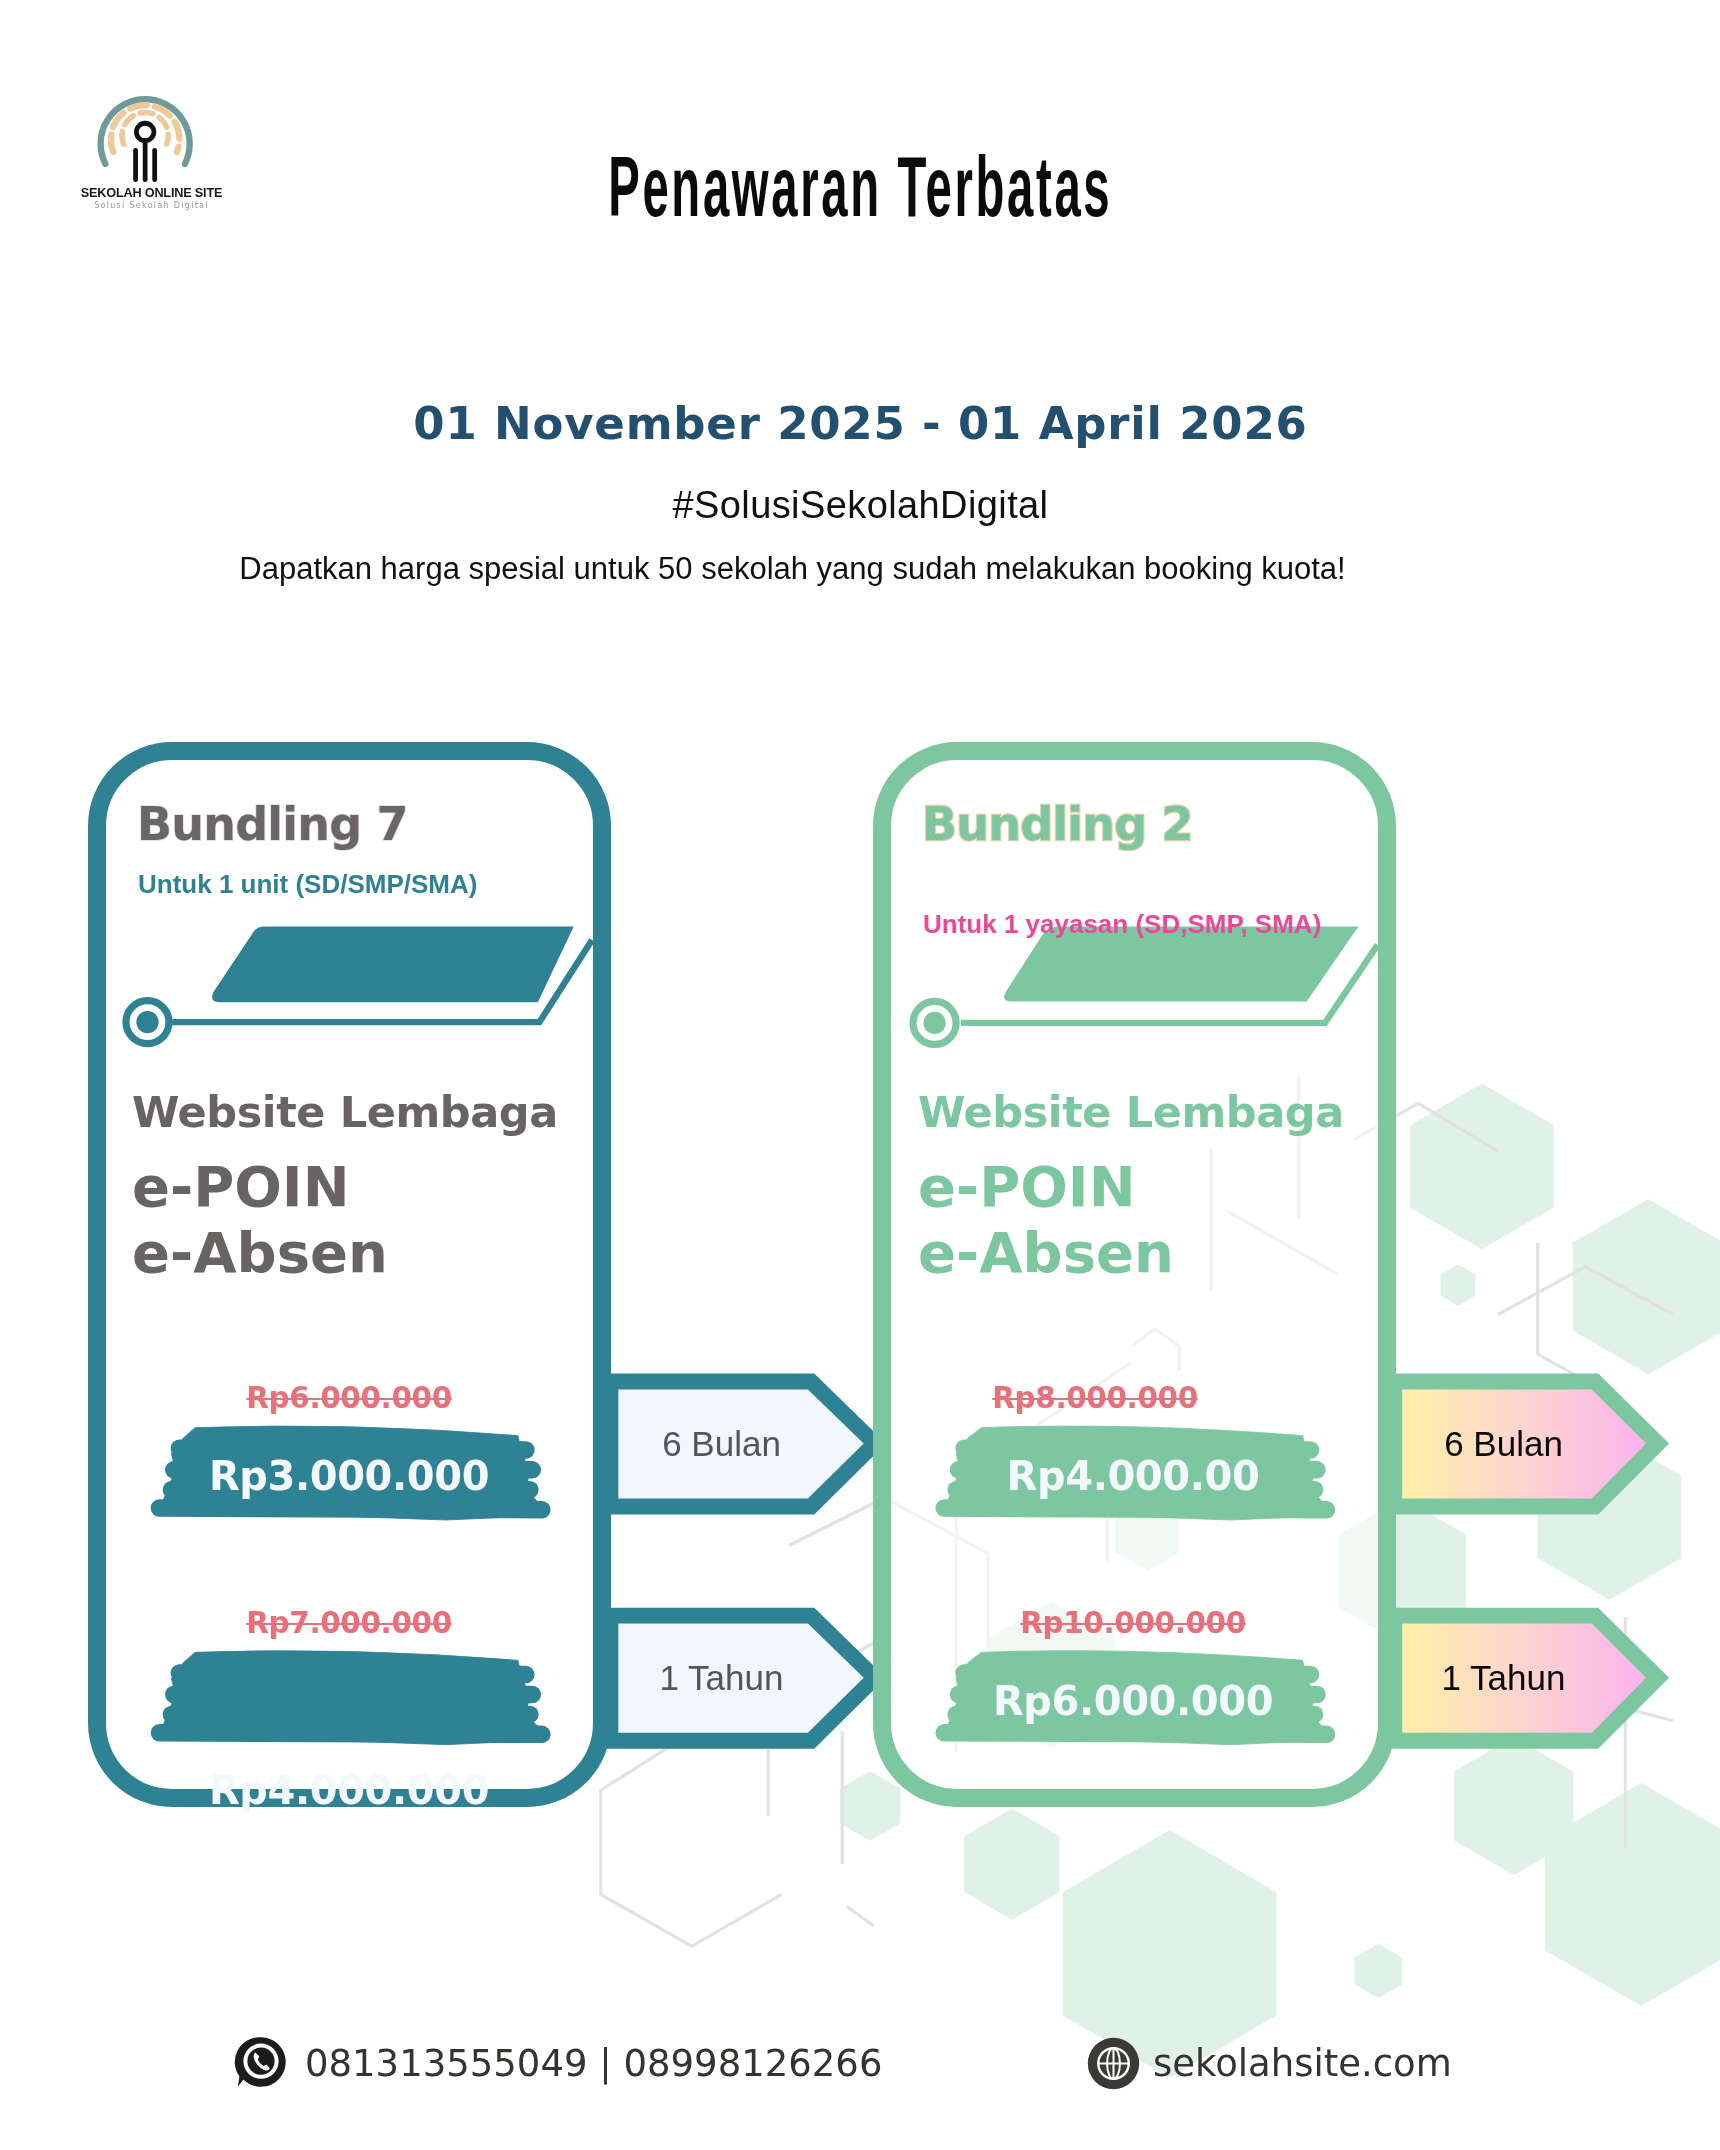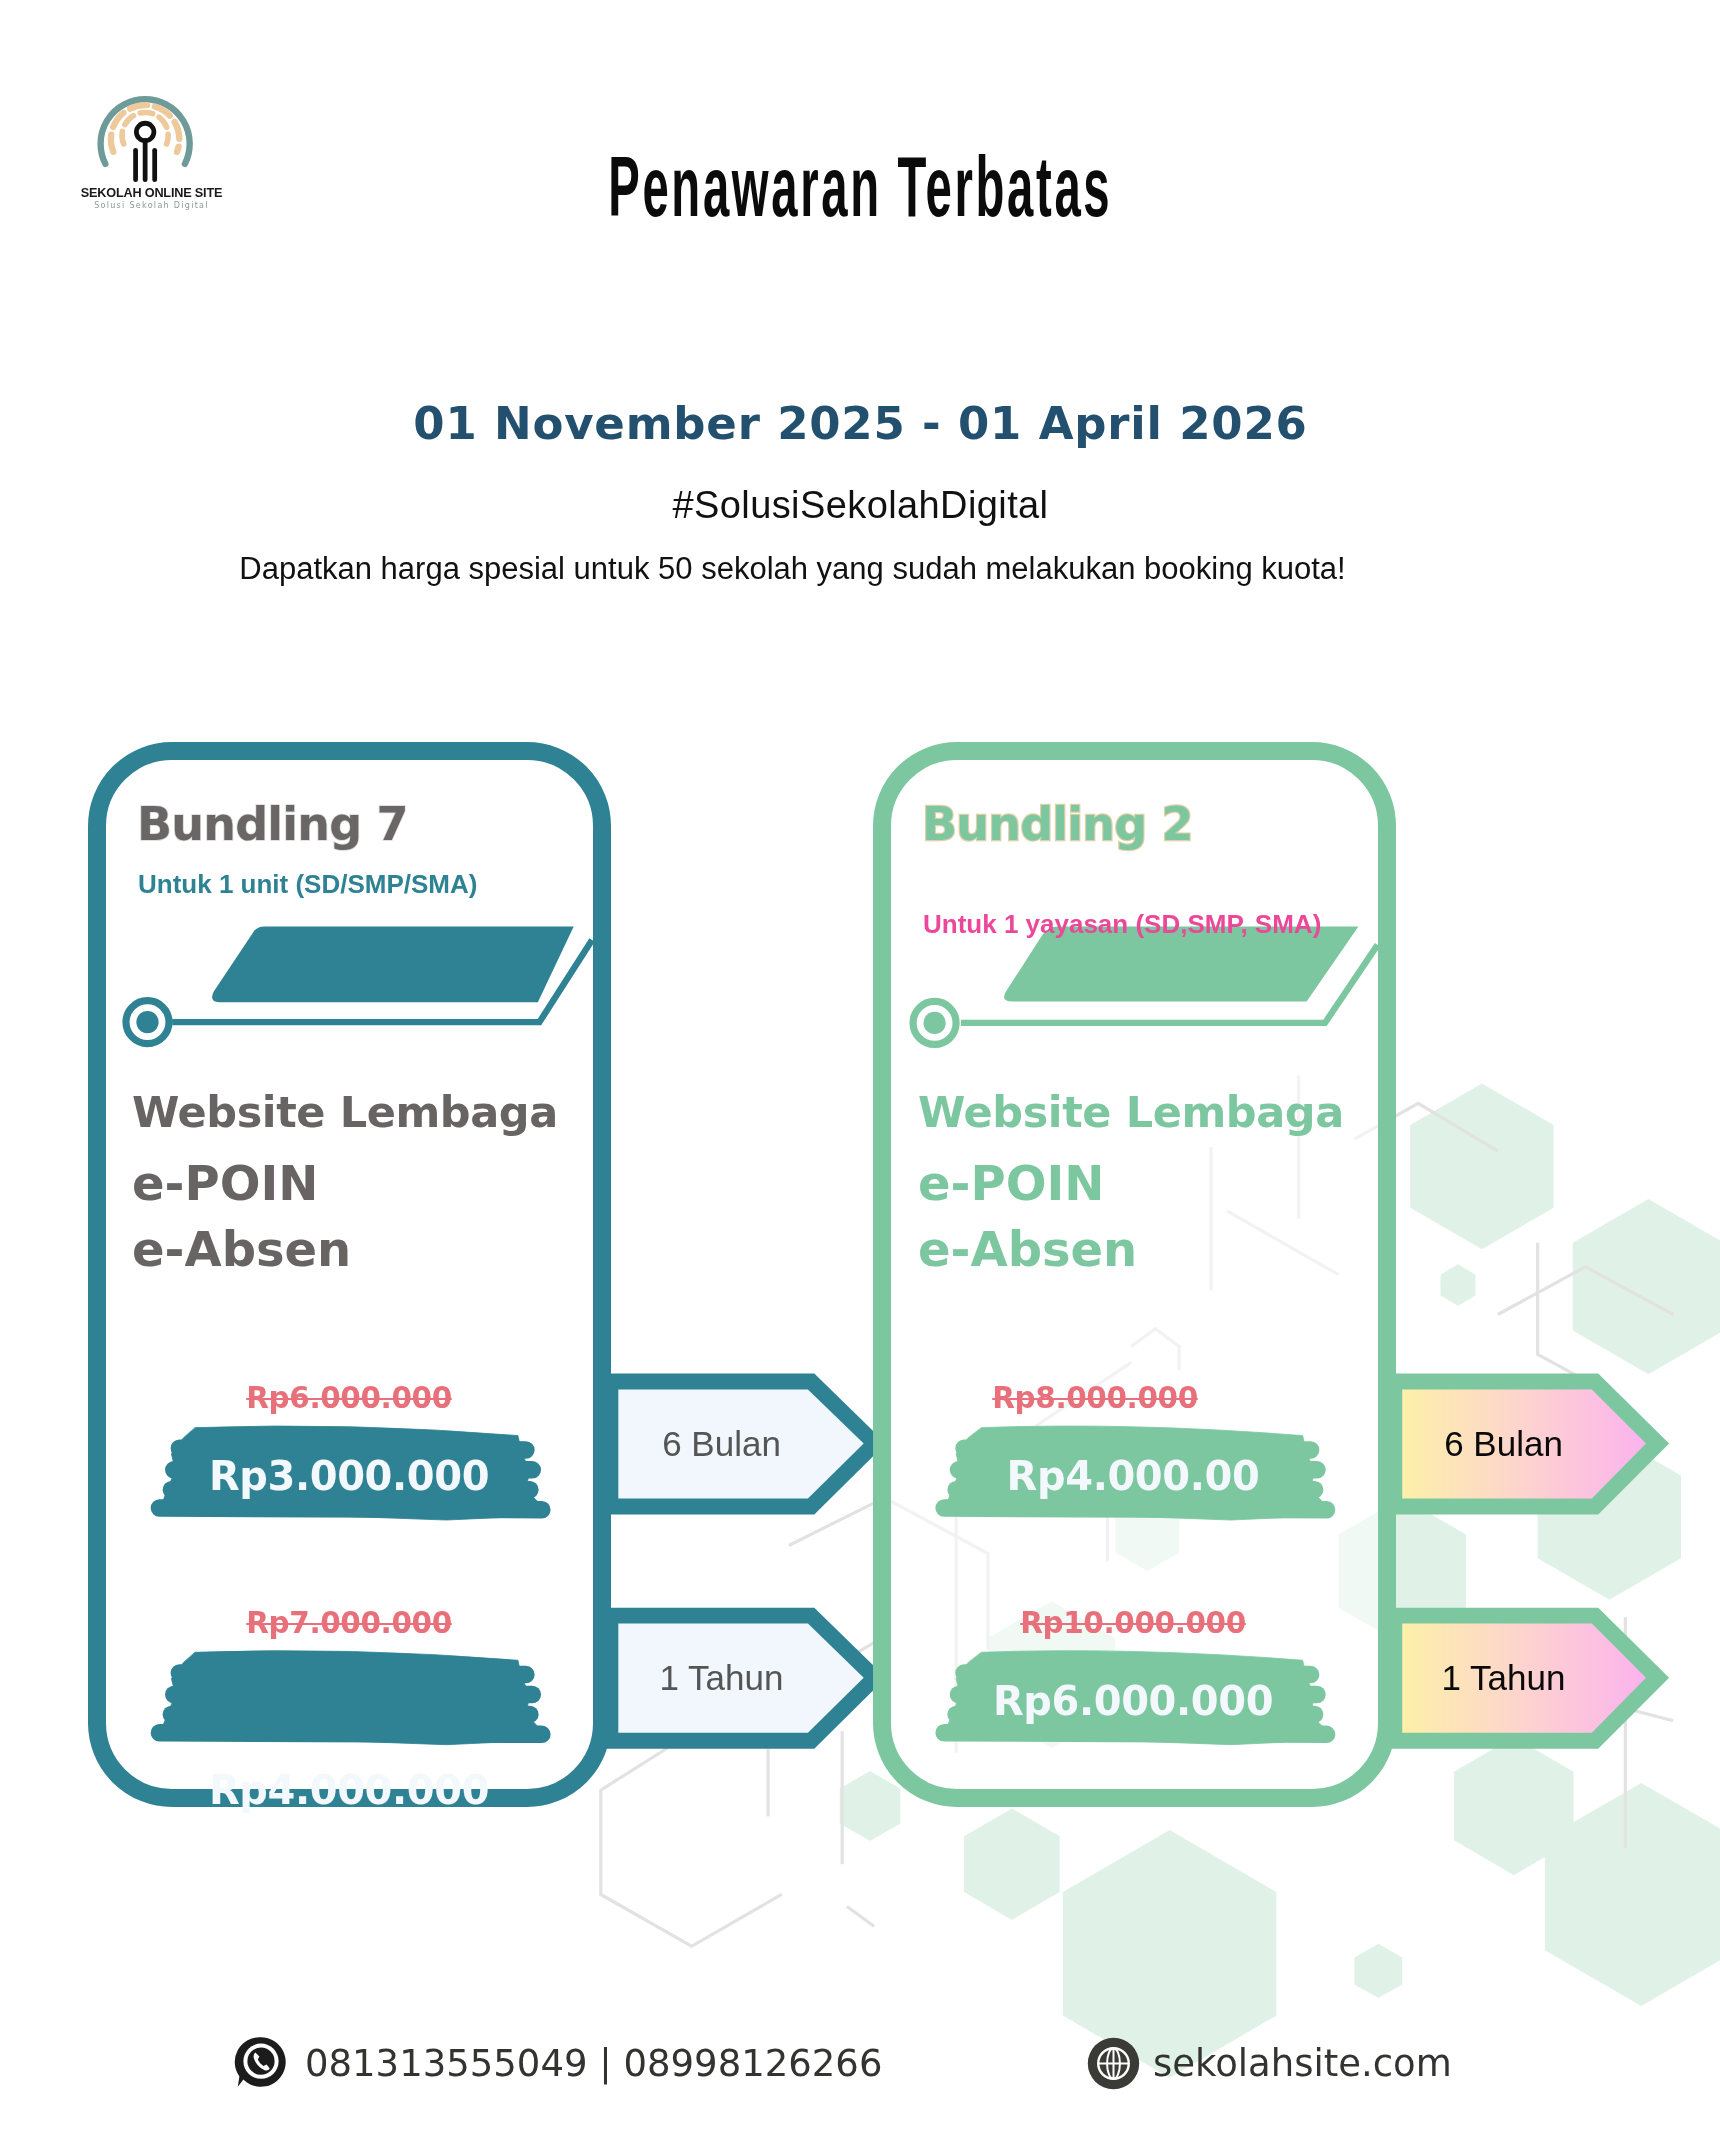--- a/index.html
+++ b/index.html
@@ -40,21 +40,21 @@
     .b-title { position: absolute; font-family: "DejaVu Sans", sans-serif; font-weight: 700; font-size: 46px;
       letter-spacing: -0.8px; white-space: nowrap; line-height: 1; }
     .b1-title { left: 137px; top: 801px; color: #6a6666; -webkit-text-stroke: 1.6px #d9d9d9; paint-order: stroke fill; }
     .b2-title { left: 922px; top: 801px; color: #7cc7a0; -webkit-text-stroke: 2.4px #e3cfa6; paint-order: stroke fill; }
     .b-sub { position: absolute; font-family: "Liberation Sans", sans-serif; font-weight: 700; font-size: 26px; white-space: nowrap; line-height: 1; }
     .b1-sub { left: 138px; top: 871px; color: #2e8294; }
     .b2-sub { left: 923px; top: 871px; color: #ec4899; margin-top: 40px; }
 
     .feat { position: absolute; font-family: "DejaVu Sans", sans-serif; font-weight: 700; white-space: nowrap; line-height: 1; }
     .f1 { font-size: 43px; letter-spacing: -0.4px; }
-    .f2 { font-size: 48px; }
+    .f2 { font-size: 56px; }
     .c1 { color: #686464; }
     .c2 { color: #7cc7a0; }
 
     .old-price { position: absolute; width: 382px; text-align: center; font-family: "DejaVu Sans", sans-serif;
       font-weight: 700; font-size: 29.5px; color: #e8707a; text-decoration: line-through; text-decoration-thickness: 2.4px;
       line-height: 1; white-space: nowrap; letter-spacing: -0.4px; }
     .new-price { position: absolute; width: 390px; text-align: center; font-family: "DejaVu Sans", sans-serif;
       font-weight: 700; font-size: 40px; color: #f2f8fc; line-height: 1; white-space: nowrap; letter-spacing: -0.4px; }
 
     .tag-label { position: absolute; text-align: center; font-family: Liberation Sans, sans-serif; font-size: 35px;

